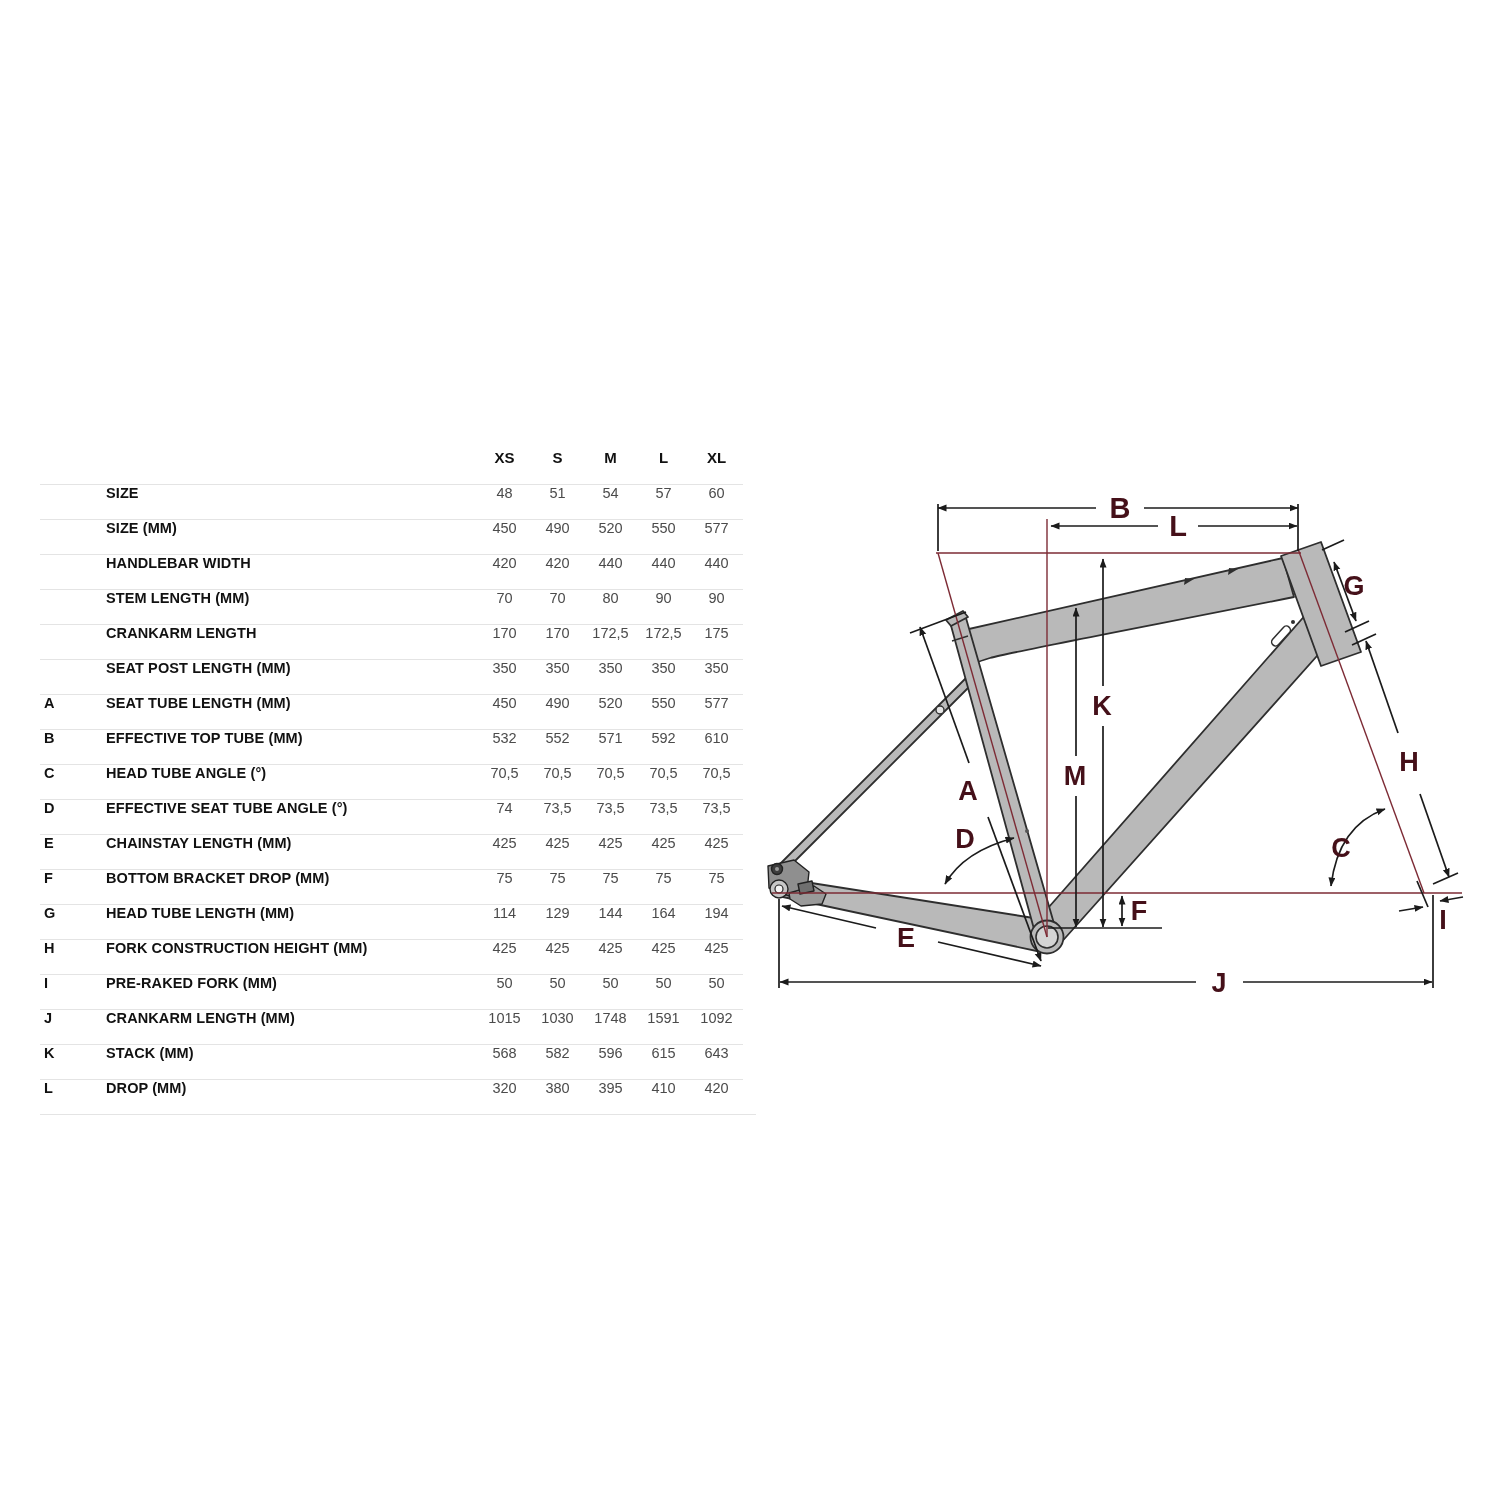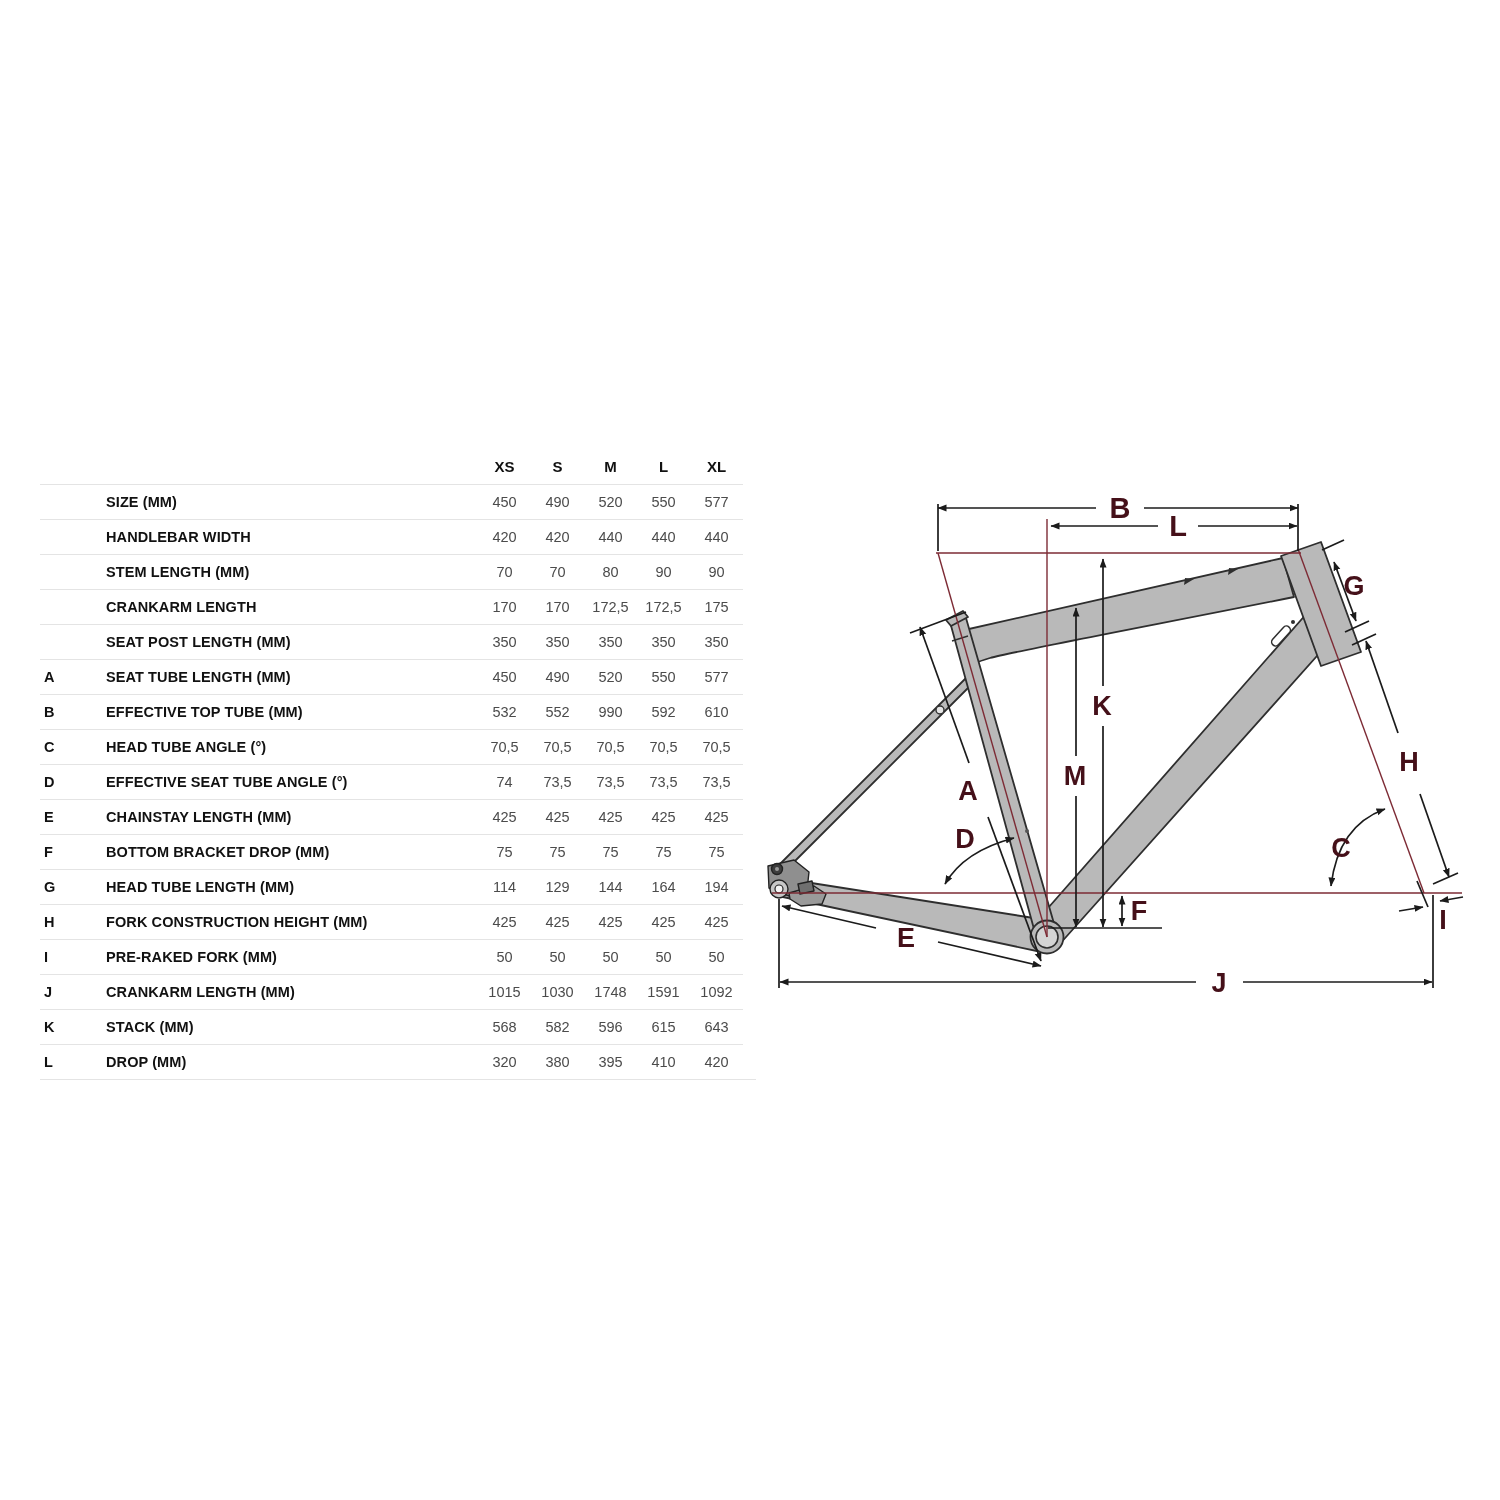--- a/index.html
+++ b/index.html
@@ -2,21 +2,21 @@
 <html><head>
 <meta charset="utf-8">
 <style>
   html,body{margin:0;padding:0;background:#ffffff;}
   #page{position:relative;width:1500px;height:1500px;background:#fff;overflow:hidden;
         font-family:"Liberation Sans",sans-serif;}
 
   
   .geo-table{position:absolute;left:40px;top:449px;width:716px;
              border-bottom:1px solid #e4e4e4;box-sizing:border-box;padding-right:13px;}
-  .g-row{display:flex;align-items:center;height:34px;border-top:1px solid #e4e4e4;}
+  .g-row{display:flex;height:34px;border-top:1px solid #e4e4e4;}
   .g-row.head{border-top:none;height:35px;}
   .cell{white-space:nowrap;overflow:visible;}
   .cell.letter{width:62px;padding-left:4px;font-weight:700;font-size:14.5px;color:#111;flex:none;}
   .cell.label{flex:1;font-weight:700;font-size:14.5px;color:#111;letter-spacing:0.1px;}
   .cell.val{width:53px;flex:none;text-align:center;font-size:14.5px;color:#4b4b4b;}
   .cell.col-h{width:53px;flex:none;text-align:center;font-weight:700;font-size:15px;color:#111;}
 
   
   #diagram-svg{position:absolute;left:0;top:0;}
   .refline{stroke:var(--ref,#7d2b35);stroke-width:1.4;fill:none;}
@@ -42,20 +42,31 @@
           <div class="cell col-h">XS</div>
           <div class="cell col-h">S</div>
           <div class="cell col-h">M</div>
           <div class="cell col-h">L</div>
           <div class="cell col-h">XL</div>
         </div>
     </div>
     <div>
         <div class="g-row">
       <div class="cell letter"></div>
+      <div class="cell label">SIZE</div>
+      <div style="display:flex">
+            <div class="cell val">48</div>
+            <div class="cell val">51</div>
+            <div class="cell val">54</div>
+            <div class="cell val">57</div>
+            <div class="cell val">60</div>
+          </div>
+    </div>
+        <div class="g-row">
+      <div class="cell letter"></div>
       <div class="cell label">SIZE (MM)</div>
       <div style="display:flex">
             <div class="cell val">450</div>
             <div class="cell val">490</div>
             <div class="cell val">520</div>
             <div class="cell val">550</div>
             <div class="cell val">577</div>
           </div>
     </div>
         <div class="g-row">
@@ -112,21 +123,21 @@
             <div class="cell val">550</div>
             <div class="cell val">577</div>
           </div>
     </div>
         <div class="g-row">
       <div class="cell letter">B</div>
       <div class="cell label">EFFECTIVE TOP TUBE (MM)</div>
       <div style="display:flex">
             <div class="cell val">532</div>
             <div class="cell val">552</div>
-            <div class="cell val">990</div>
+            <div class="cell val">571</div>
             <div class="cell val">592</div>
             <div class="cell val">610</div>
           </div>
     </div>
         <div class="g-row">
       <div class="cell letter">C</div>
       <div class="cell label">HEAD TUBE ANGLE (°)</div>
       <div style="display:flex">
             <div class="cell val">70,5</div>
             <div class="cell val">70,5</div>

